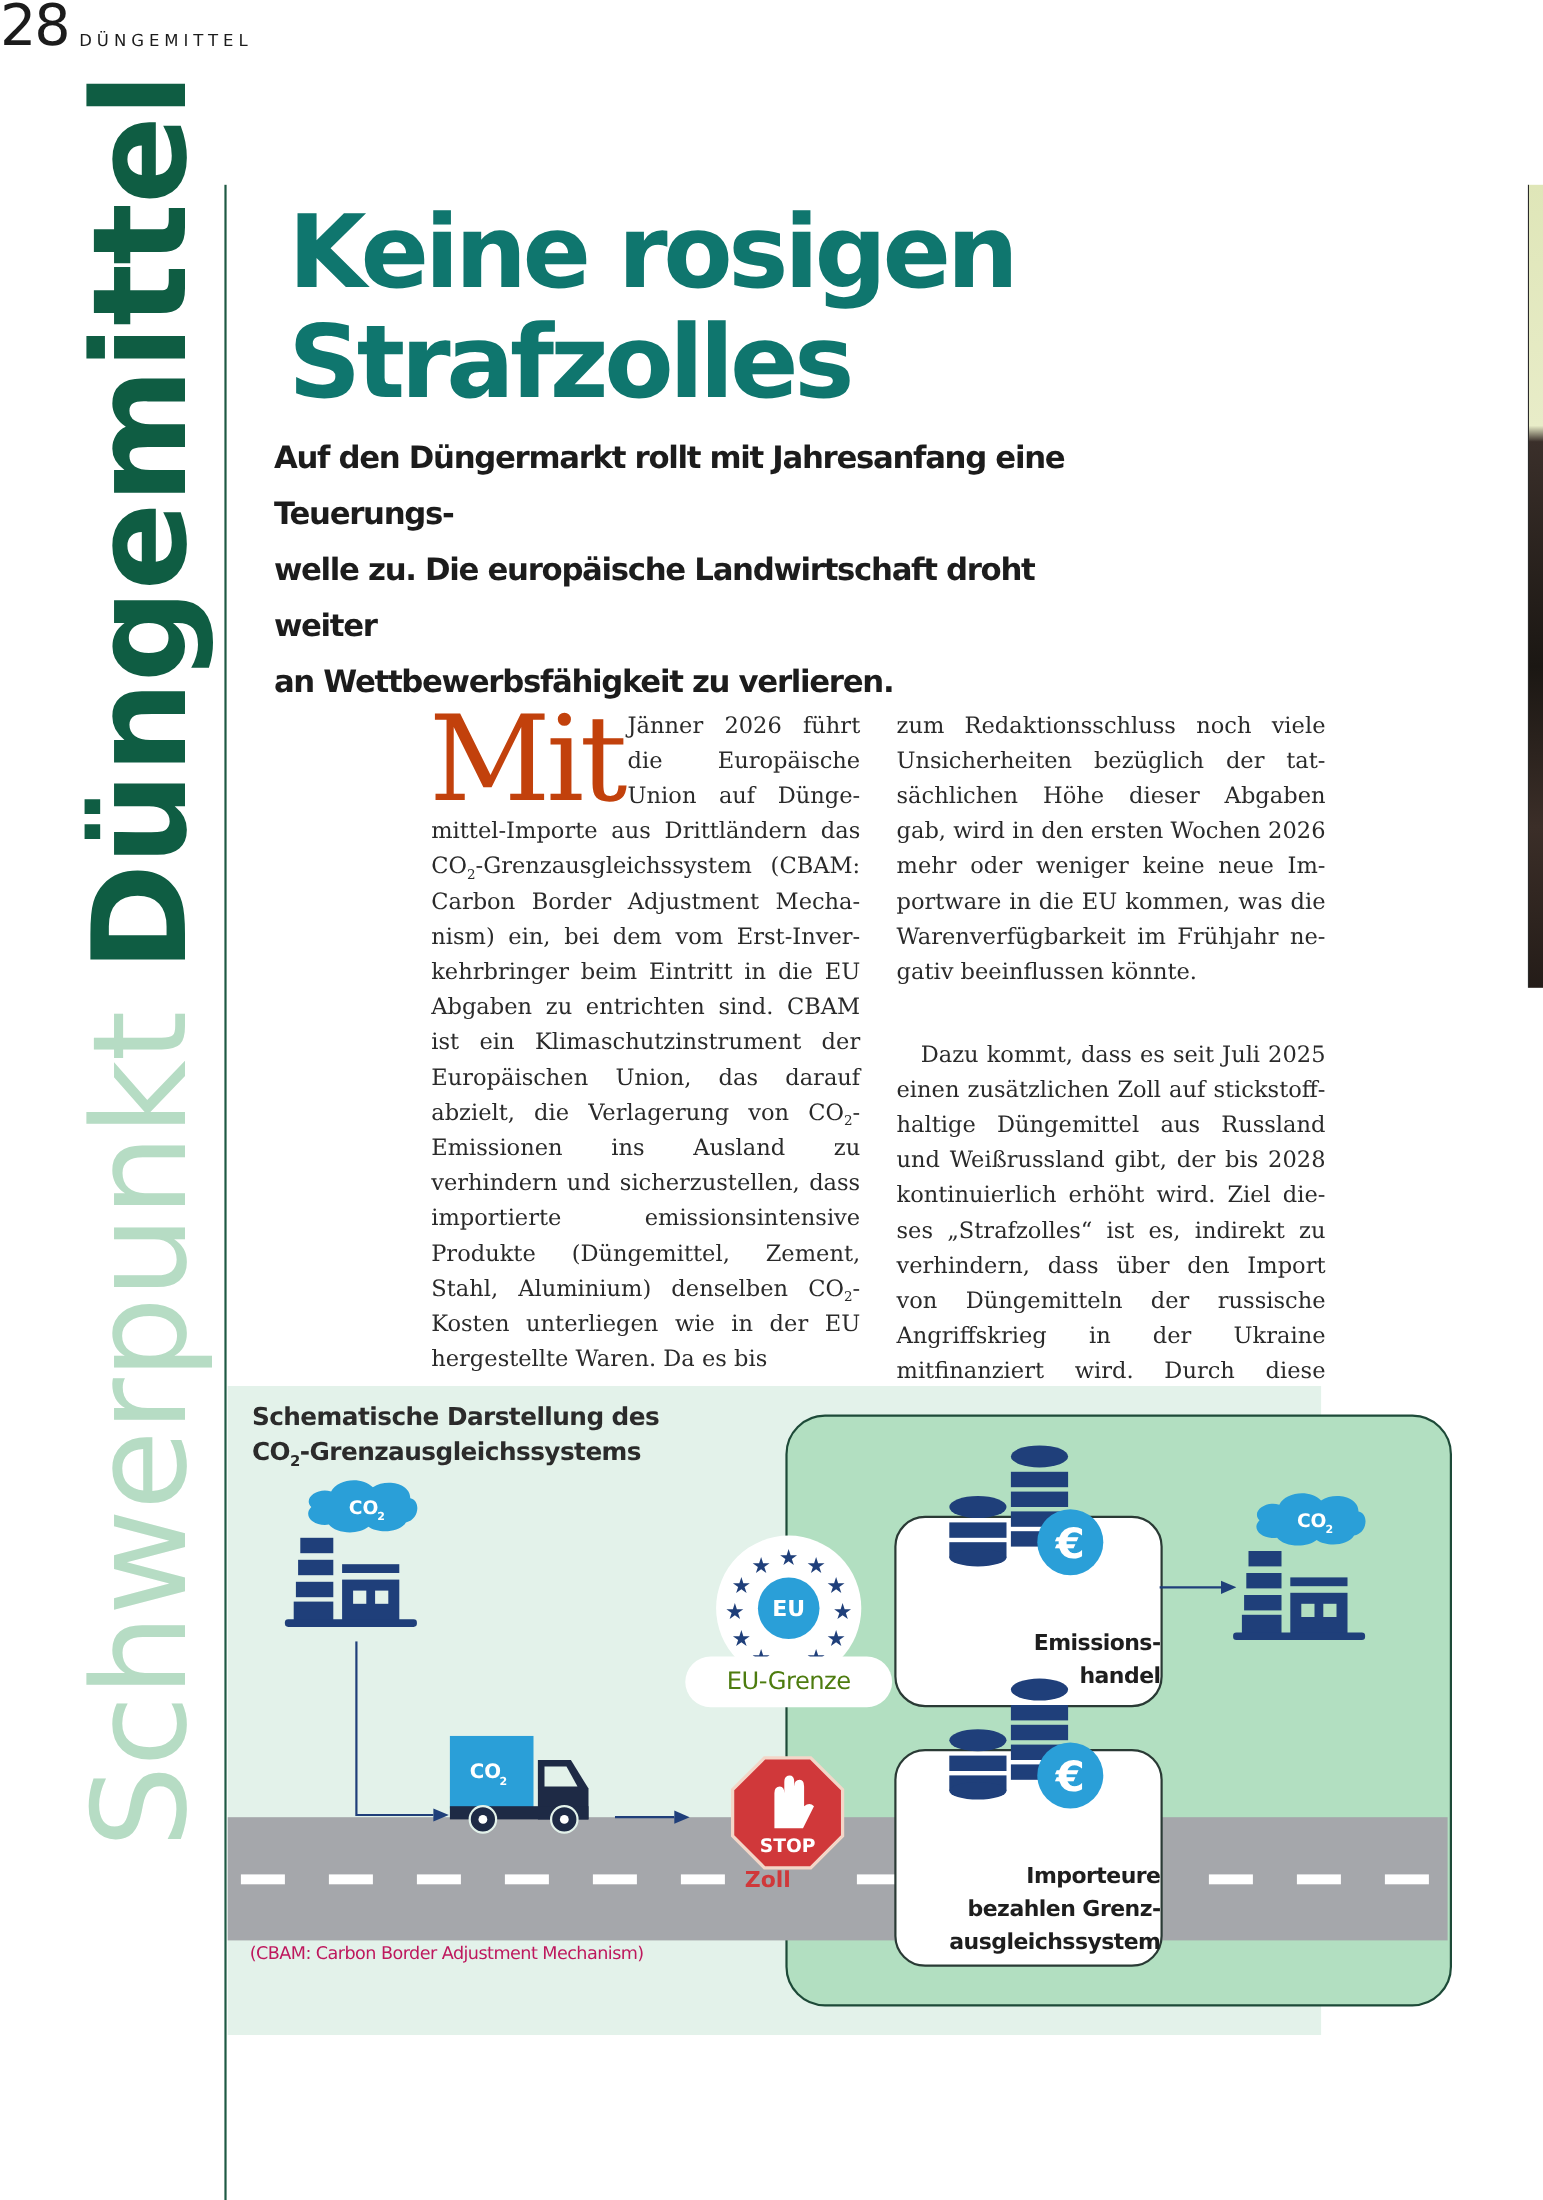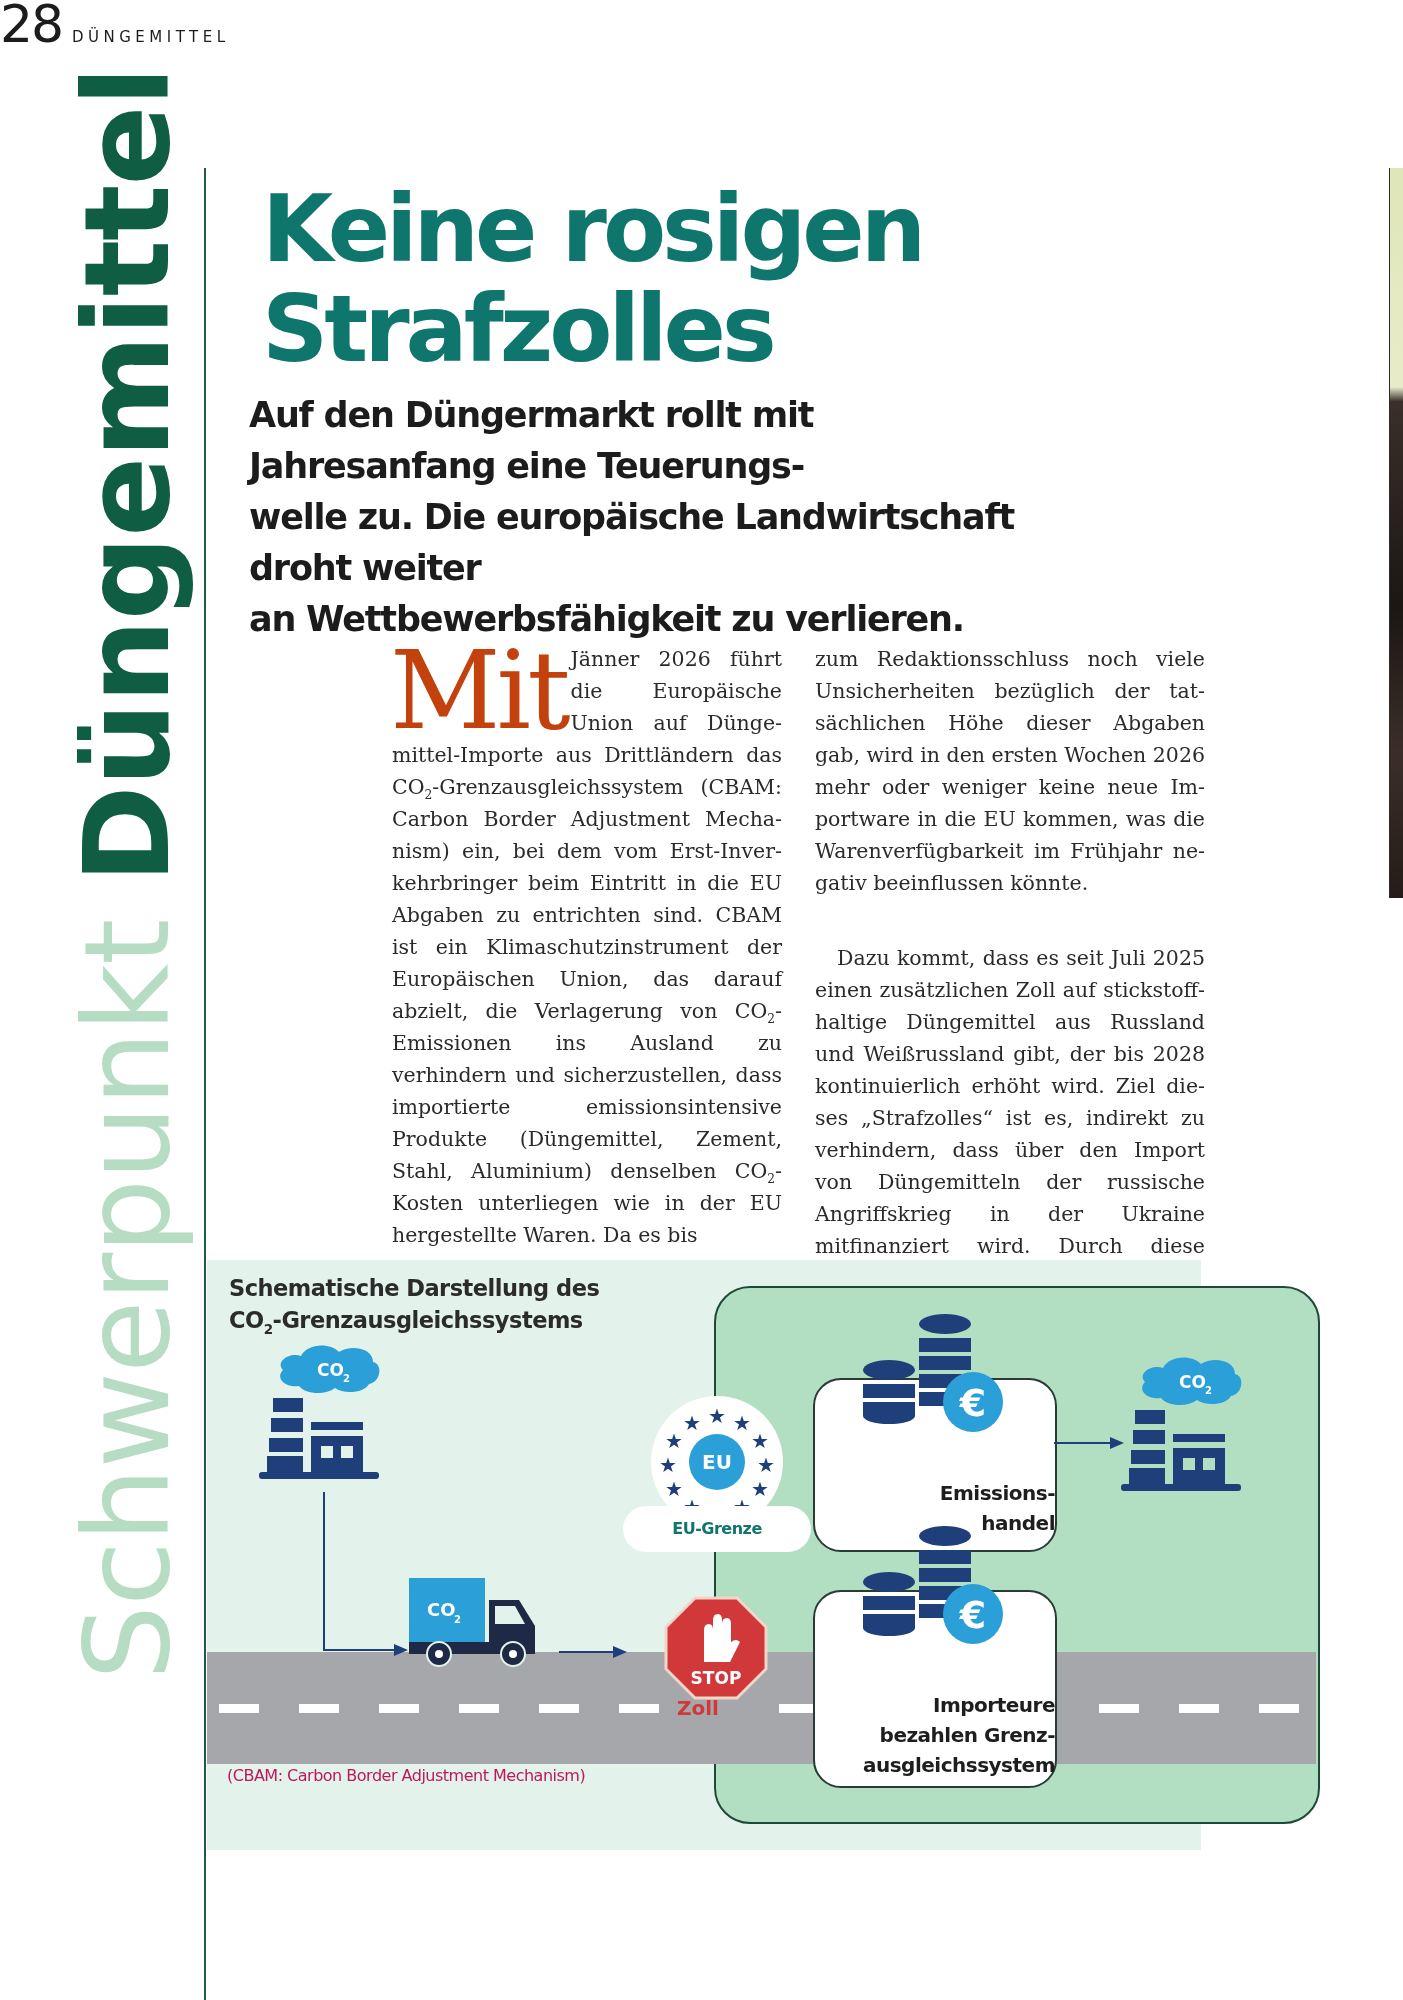--- a/index.html
+++ b/index.html
@@ -10,41 +10,41 @@
 
   .vline { position:absolute; left:204px; top:168px; width:2px; height:1832px; background:#1f5a44; }
 
   .vertical-title { position:absolute; left:68px; top:1680px; transform-origin:0 0; transform:rotate(-90deg); white-space:nowrap; font-family:"DejaVu Sans", sans-serif; font-size:118px; line-height:118px; letter-spacing:-1px; }
   .vertical-title .light { color:#b6dcc4; }
   .vertical-title .dark { color:#0f5d43; font-weight:bold; }
 
   .right-strip { position:absolute; left:1389px; top:168px; width:14px; height:730px; background:linear-gradient(to bottom,#dfe6b8 0%,#e8ecc8 30%,#3a2f2a 32%,#1b1713 60%,#3b2e28 80%,#241c18 100%); border-left:1px solid #2a2a2a; }
 
   .headline { position:absolute; left:246px; top:164px; font-family:"DejaVu Sans", sans-serif; font-size:92px; line-height:100px; font-weight:bold; letter-spacing:-4px; color:#0f766e; margin:16px; }
-  .lead { position:absolute; left:249px; top:390px; width:790px; font-family:"DejaVu Sans", sans-serif; font-size:35px; line-height:51px; font-weight:bold; letter-spacing:-1.2px; color:#1c1c1c; margin:0; }
+  .lead { position:absolute; left:249px; top:390px; width:790px; font-family:"DejaVu Sans", sans-serif; font-size:28px; line-height:51px; font-weight:bold; letter-spacing:-1.2px; color:#1c1c1c; margin:0; }
 
   .body-col { position:absolute; top:643px; width:390px; font-family:"DejaVu Serif", serif; font-size:20.5px; line-height:32px; color:#2a2a2a; text-align:justify; hyphens:manual; margin:0; }
   .col1 { left:392px; }
   .col2 { left:815px; }
   .dropcap { float:left; font-family:"DejaVu Serif", serif; font-size:108px; line-height:88px; margin:4px 4px 0 -2px; color:#c2410c; letter-spacing:-4px; }
   .indent { text-indent:22px; display:block;margin-top:43px; }
   sub { font-size:0.6em; line-height:0; }
 
   
   .info { position:absolute; left:207px; top:1260px; width:994px; height:590px; background:#e3f2ea; }
   .info-title { position:absolute; left:22px; top:12px; font-family:"DejaVu Sans", sans-serif; font-weight:bold; font-size:22.5px; line-height:32px; color:#2b2b2b; letter-spacing:-0.5px; margin:0; }
   .eu-zone { position:absolute; left:507px; top:26px; width:602px; height:534px; background:#b2dfc1; border:2px solid #1d4a38; border-radius:36px; }
   .road { position:absolute; left:0; top:392px; width:1109px; height:112px; background:#a5a7ab; }
   .dash { position:absolute; top:444px; height:9px; width:40px; background:#ffffff; }
   .caption { position:absolute; left:20px; top:506px; font-size:16px; color:#be185d; font-family:"DejaVu Sans", sans-serif; letter-spacing:-0.5px; }
 
   .card { position:absolute; background:#ffffff; border:2px solid #2a3a35; border-radius:28px; text-align:right; font-family:"DejaVu Sans", sans-serif; font-weight:bold; color:#1e1e1e; font-size:20px; line-height:30px; letter-spacing:-0.5px; }
   .card-label { position:absolute; left:0; right:0; }
 
-  .eu-pill { position:absolute; left:416px; top:246px; width:188px; height:46px; background:#ffffff; border-radius:23px; text-align:center; font-family:"DejaVu Sans", sans-serif; font-weight:bold; font-size:16px; line-height:46px; color:#0f766e; letter-spacing:-0.5px; }
+  .eu-pill { position:absolute; left:416px; top:246px; width:188px; height:46px; background:#ffffff; border-radius:23px; text-align:center; font-family:"DejaVu Sans", sans-serif; font-weight:normal; font-size:22px; line-height:46px; color:#4d7c0f; letter-spacing:-0.5px; }
   .zoll { position:absolute; left:470px; top:436px; font-family:"DejaVu Sans", sans-serif; font-weight:bold; font-size:20px; color:#d0383a; }
 
   .cloud-text { font-family:"DejaVu Sans", sans-serif; font-weight:bold; fill:#ffffff; }
 </style>
 </head>
 <body>
 
 <div class="page-num">28</div>
 <div class="section-label">DÜNGEMITTEL</div>
 

